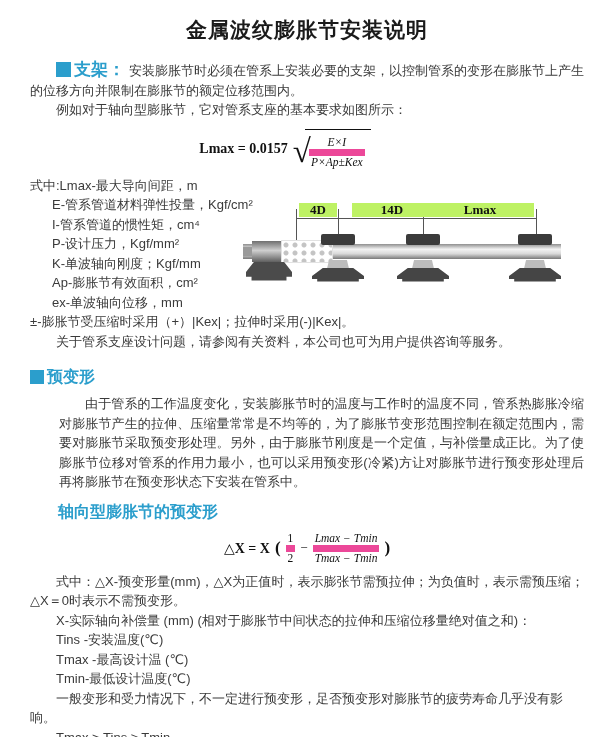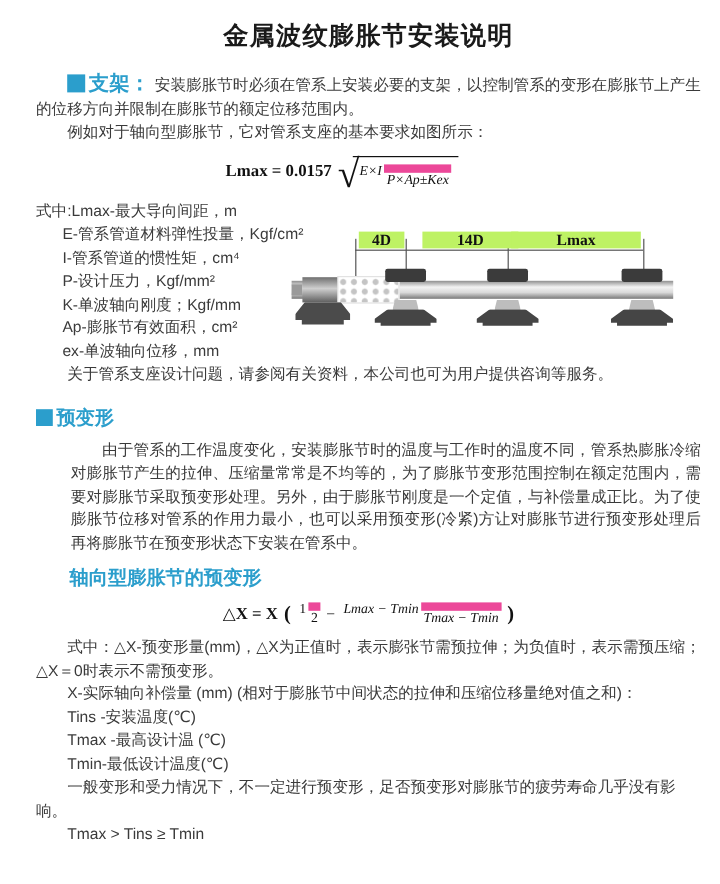--- a/index.html
+++ b/index.html
@@ -19,21 +19,21 @@
 
   .sec-marker { display:inline-block; width:15px; height:15px; background:var(--accent); margin-right:3px; vertical-align:-2px; }
   .sec-marker.sm { width:14px; height:14px; }
   .sec-heading-inline { color:var(--accent); font-weight:bold; font-size:17px; margin-right:4px; }
   .sec-heading { color:var(--accent); font-weight:bold; font-size:16px; }
   .sub-heading { color:var(--accent); font-weight:bold; font-size:16px; }
 
   .formula { display:flex; justify-content:center; align-items:center; gap:5px;
              font-family:"Liberation Serif","DejaVu Serif",serif; color:#111; }
   .serif-bold { font-weight:bold; font-size:14px; }
-  .frac { display:inline-flex; flex-direction:row; align-items:flex-start; font-size:11.5px; line-height:13px; }
+  .frac { display:inline-flex; flex-direction:column; align-items:center; font-size:11.5px; line-height:13px; }
   .frac .den { border-top:7px solid #ec4899; padding:0 2px; }
   .frac .num { padding:0 2px; }
   .it { font-style:italic; }
   .f-op { font-size:13px; }
   .paren { font-size:17px; font-weight:bold; }
   .sqrt { display:inline-flex; align-items:center; }
   .sqrt-sign { font-size:33px; line-height:30px; font-weight:400; transform:translateY(2px); }
   .sqrt-content { border-top:1.5px solid #111; padding:2px 6px 0 4px; margin-left:-6px; }
 
   .vars-block { position:relative; margin-top:6px; }
@@ -97,20 +97,21 @@
   </div>
 
   <div class="vars-block">
     <div class="var-line">式中:Lmax-最大导向间距，m</div>
     <div class="var-line deep">E-管系管道材料弹性投量，Kgf/cm²</div>
     <div class="var-line deep">I-管系管道的惯性矩，cm⁴</div>
     <div class="var-line deep">P-设计压力，Kgf/mm²</div>
     <div class="var-line deep">K-单波轴向刚度；Kgf/mm</div>
     <div class="var-line deep">Ap-膨胀节有效面积，cm²</div>
     <div class="var-line deep">ex-单波轴向位移，mm</div>
+    <div class="var-line">±-膨胀节受压缩时采用（+）|Kex|；拉伸时采用(-)|Kex|。</div>
     <div class="var-line indent">关于管系支座设计问题，请参阅有关资料，本公司也可为用户提供咨询等服务。</div>
 
     <div class="diagram">
       <div class="dim-line"></div>
       <div class="tick" style="left:53px; height:32px;"></div>
       <div class="tick" style="left:95px; height:27px;"></div>
       <div class="tick" style="left:180px; height:27px;"></div>
       <div class="tick" style="left:293px; height:27px;"></div>
       <div class="dim-label" style="left:56px; width:38px;">4D</div>
       <div class="dim-label" style="left:109px; width:80px;">14D</div>

